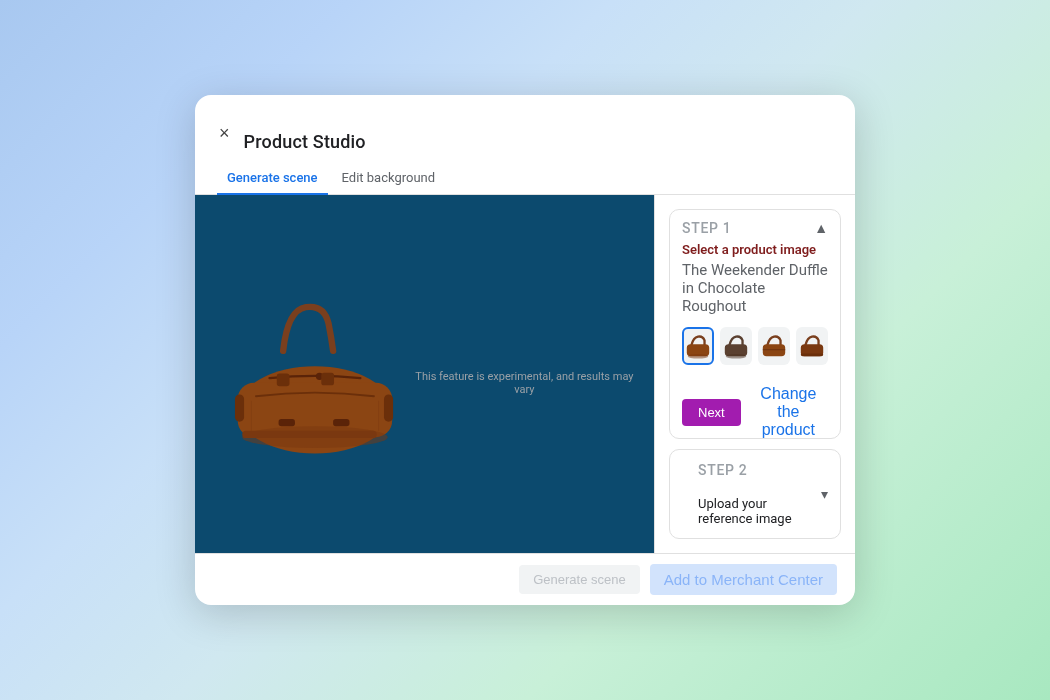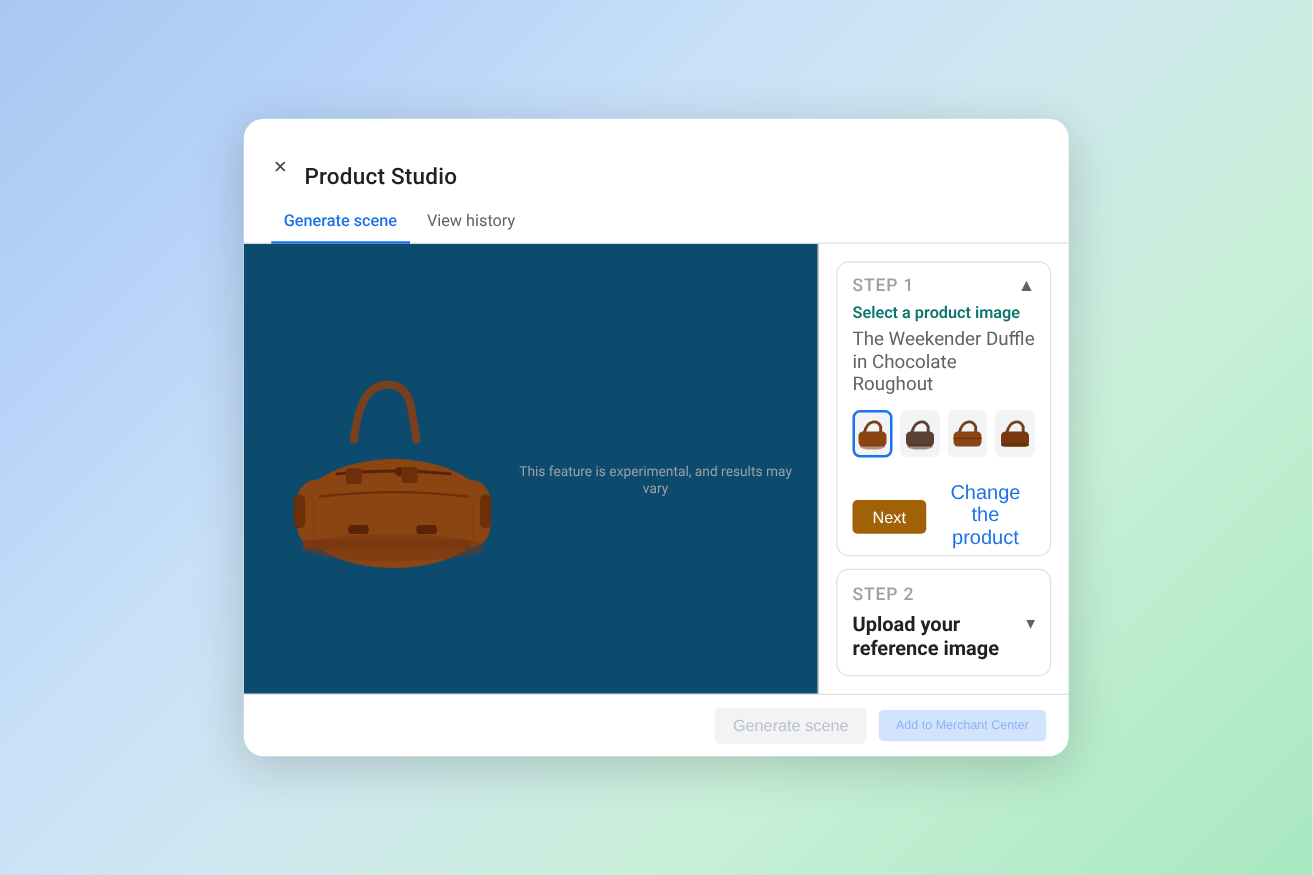--- a/index.html
+++ b/index.html
@@ -142,21 +142,21 @@
       font-size: 14px;
       color: #9aa0a6;
       font-weight: 500;
       letter-spacing: 0.05em;
       text-transform: uppercase;
     }
 
     .step-title {
       font-size: 13px;
       font-weight: 600;
-      color: #0f766e;
+      color: #7f1d1d;
       padding: 0 12px 4px 12px;
     }
 
     .step-subtitle {
       font-size: 15px;
       color: #5f6368;
       padding: 0 12px 8px 12px;
     }
 
     .chevron-icon {
@@ -193,21 +193,21 @@
     }
 
     .step-actions {
       display: flex;
       gap: 8px;
       padding: 4px 12px 12px 12px;
       align-items: center;
     }
 
     .btn-primary {
-      background: #a16207;
+      background: #a21caf;
       color: #fff;
       border: none;
       border-radius: 4px;
       padding: 6px 16px;
       font-size: 13px;
       font-weight: 500;
       cursor: pointer;
     }
 
     .btn-text {
@@ -227,21 +227,22 @@
     .step-card-collapsed-header {
       display: flex;
       align-items: center;
       justify-content: space-between;
       padding: 12px 12px;
     }
 
     .step-collapsed-left {
       display: flex;
       flex-direction: column;
-      gap: 6px;
+      gap: 18px;
+      margin-left: 16px;
     }
 
     .modal-footer {
       border-top: 1px solid #e0e0e0;
       padding: 10px 18px;
       display: flex;
       justify-content: flex-end;
       gap: 10px;
       align-items: center;
     }
@@ -255,39 +256,39 @@
       font-size: 13px;
       cursor: not-allowed;
     }
 
     .btn-footer-primary-disabled {
       background: #d2e3fc;
       color: #8ab4f8;
       border: none;
       border-radius: 4px;
       padding: 7px 14px;
-      font-size: 10px;
+      font-size: 15px;
       cursor: not-allowed;
     }
   </style>
 </head>
 <body>
 
 <div class="modal">
 
   <div class="modal-header">
     <button class="close-btn">
       <span>×</span>
     </button>
     <span class="modal-title">Product Studio</span>
   </div>
 
   <div class="tabs">
     <div class="tab active">Generate scene</div>
-    <div class="tab">View history</div>
+    <div class="tab">Edit background</div>
   </div>
 
   <div class="modal-body">
 
     <div class="preview-area">
       <div class="bag-illustration">
         <svg class="bag-svg" viewBox="0 0 220 200" xmlns="http://www.w3.org/2000/svg">
 
           <path d="M75 80 Q80 35 100 32 Q120 29 125 50 Q128 65 130 80" fill="none" stroke="#7a3f1e" stroke-width="7" stroke-linecap="round"></path>
 
@@ -368,21 +369,21 @@
         <div class="step-actions">
           <button class="btn-primary">Next</button>
           <button class="btn-text">Change the product</button>
         </div>
       </div>
 
       <div class="step-card-collapsed">
         <div class="step-card-collapsed-header">
           <div class="step-collapsed-left">
             <span class="step-label">STEP 2</span>
-            <span class="step-title" style="padding: 0; font-size: 16px; font-weight: 700; color: #202124;">Upload your reference image</span>
+            <span class="step-title" style="padding: 0; font-size: 13px; font-weight: 400; color: #202124;">Upload your reference image</span>
           </div>
           <span class="chevron-icon">▾</span>
         </div>
       </div>
 
     </div>
   </div>
 
   <div class="modal-footer">
     <button class="btn-footer-disabled">Generate scene</button>

